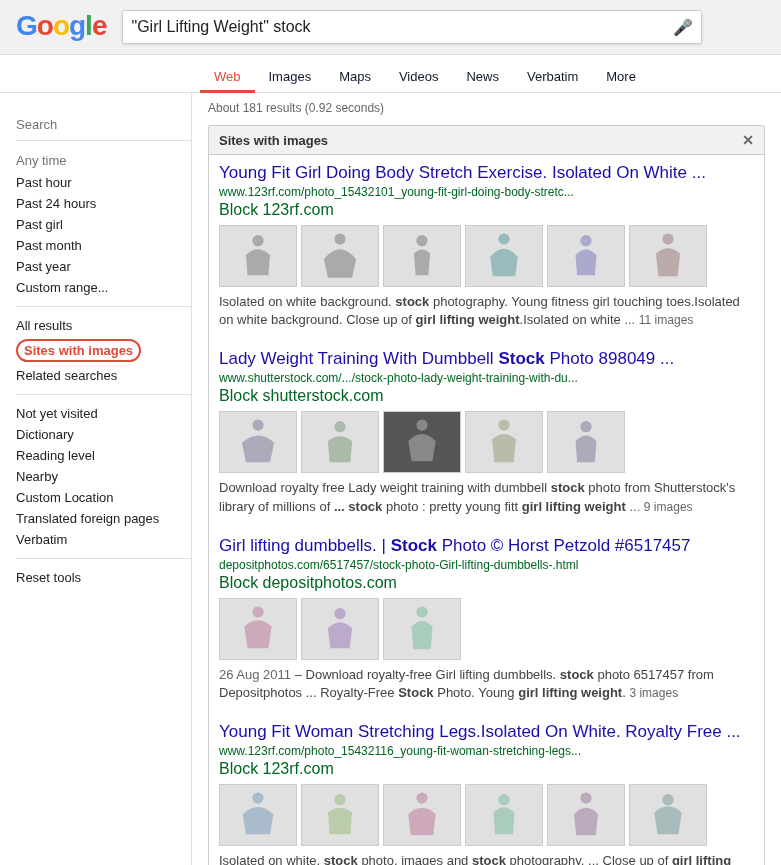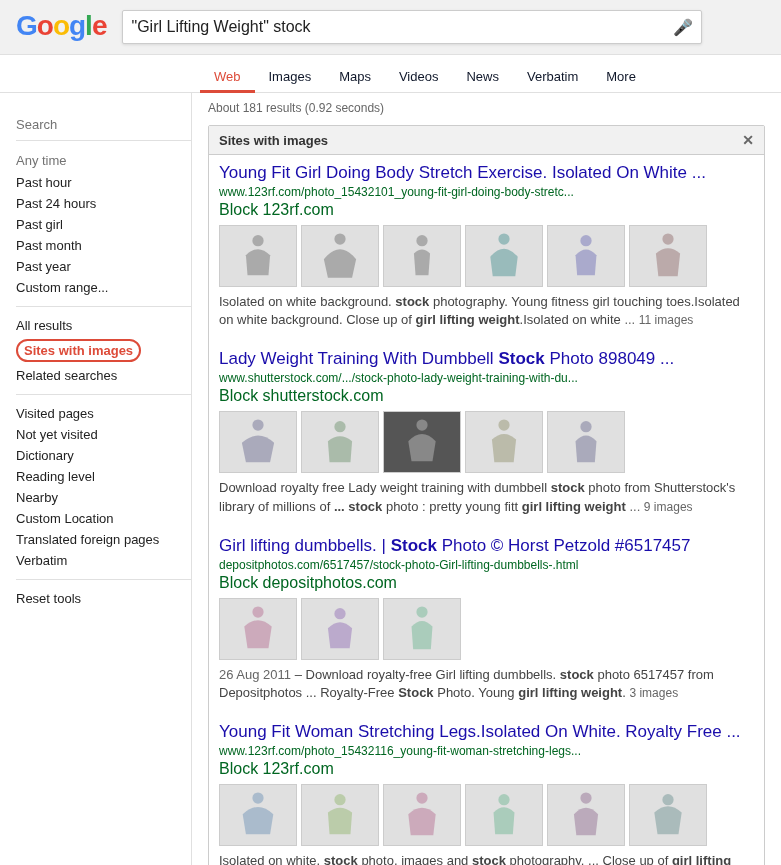--- a/index.html
+++ b/index.html
@@ -254,21 +254,20 @@
     <hr class="sidebar-divider">
 
     <a class="sidebar-item">All results</a>
     <a class="sidebar-item active" style="display:inline-block;">
       <span class="sidebar-circle-highlight">Sites with images</span>
     </a>
     <a class="sidebar-item">Related searches</a>
 
     <hr class="sidebar-divider">
 
-    <a class="sidebar-item">Visited pages</a>
     <a class="sidebar-item">Not yet visited</a>
     <a class="sidebar-item">Dictionary</a>
     <a class="sidebar-item">Reading level</a>
     <a class="sidebar-item">Nearby</a>
     <a class="sidebar-item">Custom Location</a>
     <a class="sidebar-item">Translated foreign pages</a>
     <a class="sidebar-item">Verbatim</a>
 
     <hr class="sidebar-divider">
 

